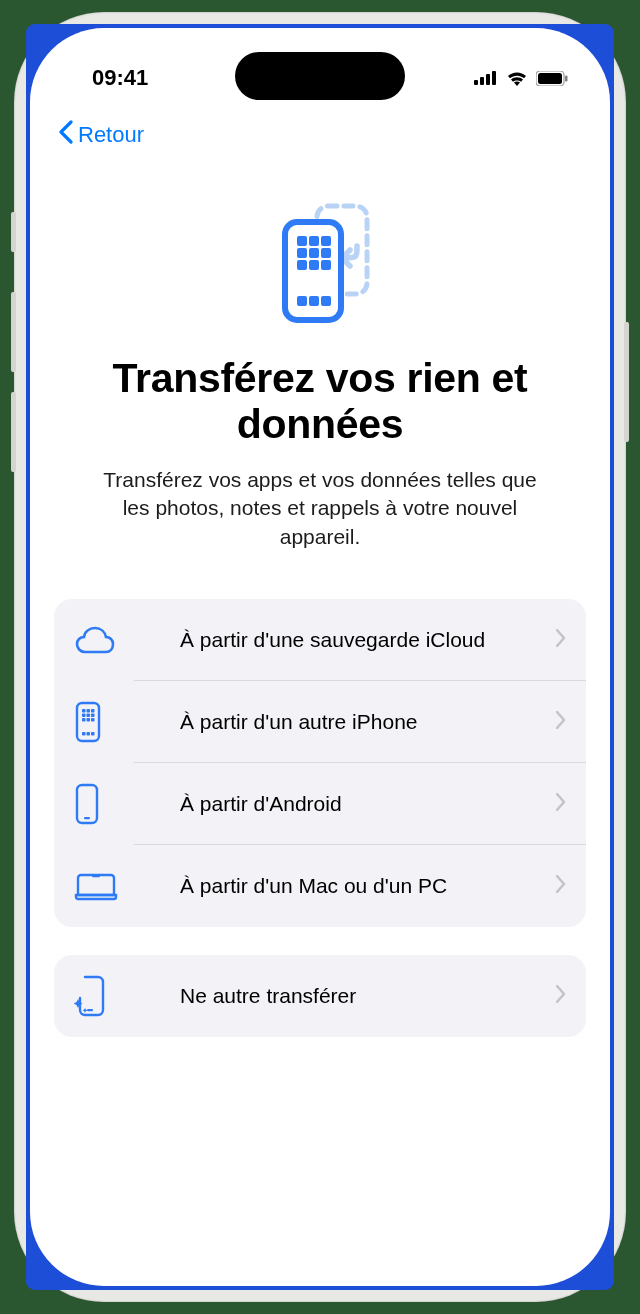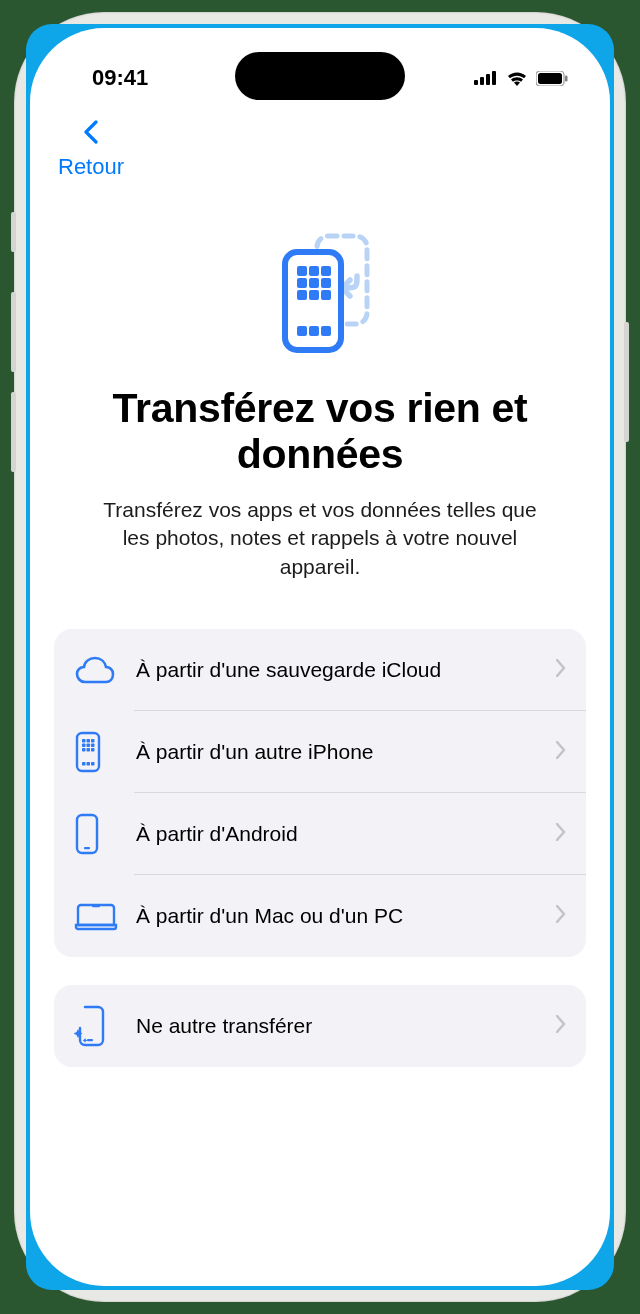--- a/index.html
+++ b/index.html
@@ -22,22 +22,22 @@
       height: 1290px;
       background: #e8e8e4;
       border-radius: 90px;
       padding: 12px;
       box-shadow: inset 0 0 2px rgba(0,0,0,0.3);
       position: relative;
     }
     .phone-inner {
       width: 100%;
       height: 100%;
-      background: #0ea5e9;
-      border-radius: 26px;
+      background: #1d4ed8;
+      border-radius: 9px;
       padding: 4px;
     }
     .screen {
       width: 100%;
       height: 100%;
       background: #fff;
       border-radius: 74px;
       overflow: hidden;
       position: relative;
     }
@@ -81,21 +81,20 @@
       display: flex;
       align-items: center;
     }
     .back-btn {
       display: flex;
       align-items: center;
       color: #007aff;
       font-size: 22px;
       gap: 4px;
       cursor: pointer;
-      flex-direction: column;
     }
     .hero {
       text-align: center;
       padding: 48px 40px 0;
     }
     .hero-icon {
       display: flex;
       justify-content: center;
       margin-bottom: 28px;
     }
@@ -121,20 +120,21 @@
       overflow: hidden;
       margin-bottom: 28px;
     }
     .option {
       display: flex;
       align-items: center;
       min-height: 82px;
       padding: 14px 20px 14px 20px;
       cursor: pointer;
       position: relative;
+      gap: 44px;
     }
     .option:not(:last-child)::after {
       content: "";
       position: absolute;
       bottom: 0;
       left: 80px;
       right: 0;
       height: 1px;
       background: #d9d9dd;
     }

